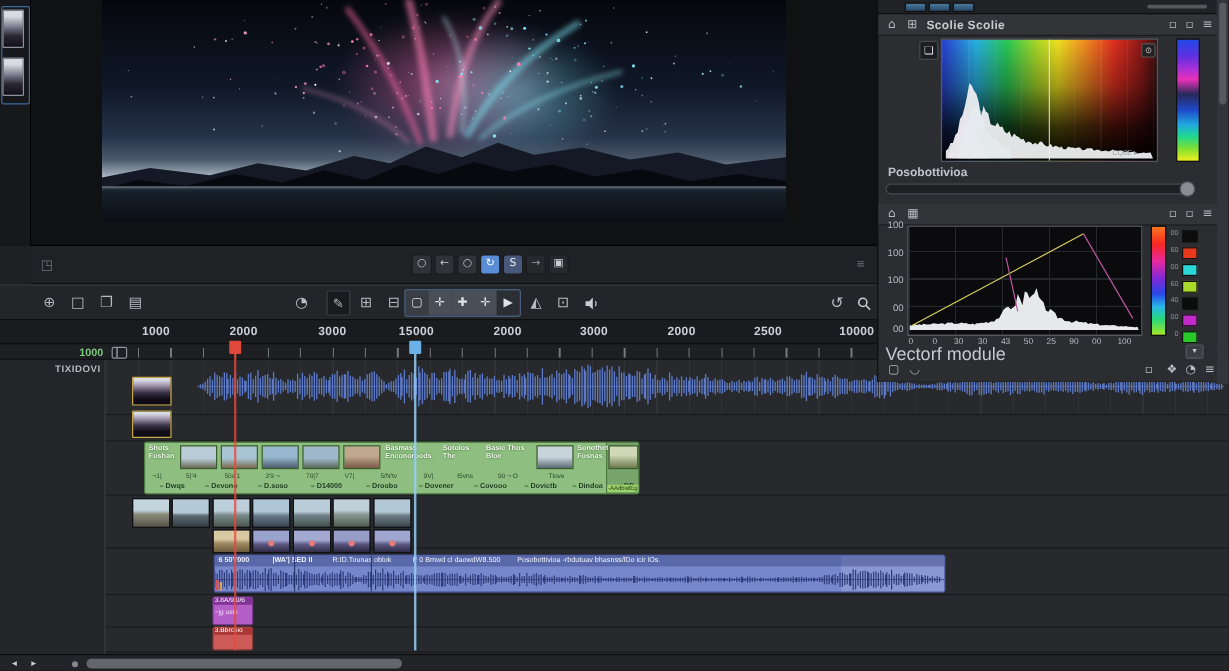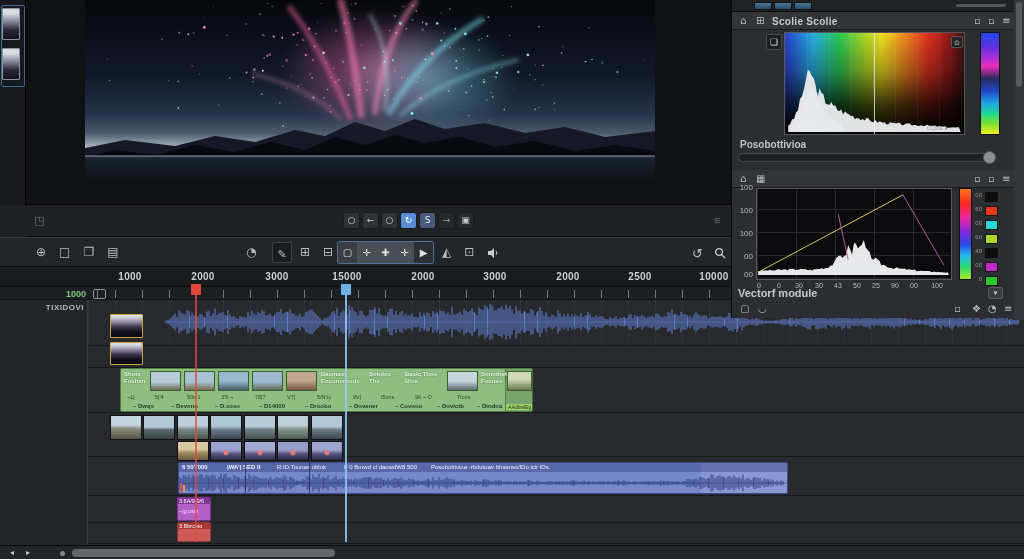--- a/index.html
+++ b/index.html
@@ -90,21 +90,21 @@
   .knob{position:absolute;left:251px;top:151px;width:13px;height:13px;border-radius:50%;background:#8a8d92;border:1px solid #55585e}
   .plot{position:absolute;left:24px;top:188px;width:196px;height:92px;background:#0b0b0d;border:1px solid #565a60;
     background-image:repeating-linear-gradient(90deg,#26282d 0 1px,transparent 1px 39px),repeating-linear-gradient(0deg,#26282d 0 1px,transparent 1px 23px)}
   .ylab{position:absolute;left:0;width:21px;text-align:right;font-size:8px;color:#b8bcc2}
   .xlab{position:absolute;top:282px;transform:translateX(-50%);font-size:7px;color:#b8bcc2}
   .wf-gradbar{position:absolute;left:227px;top:188px;width:13px;height:92px;border:1px solid #111;
     background:linear-gradient(to bottom,#f87820,#f82820 16%,#e828a0 32%,#8028d8 48%,#2848e8 62%,#28b8e8 74%,#28d878 86%,#a8e828)}
   .swatch{position:absolute;left:253px;width:13px;height:10px;border:1px solid #111}
   .swlab{position:absolute;left:234px;width:16px;text-align:right;font-size:6px;color:#8e959c}
   .funnel{position:absolute;left:256px;top:287px;width:15px;height:12px;background:#3a3d42;border:1px solid #55585e;border-radius:2px;font-size:6px;line-height:10px;text-align:center;color:#c8ccd2}
-  .module{position:absolute;left:6px;top:287px;font-size:11px;font-weight:700;color:#c5c9cf}
+  .module{position:absolute;left:6px;top:287px;font-size:15px;font-weight:400;color:#c5c9cf}
   .pfoot{position:absolute;left:0;top:301px;width:283px;height:17px;background:#2b2d31}
   .pfoot .pico{position:absolute;top:2px;font-size:10px;color:#b8bcc2;font-family:"DejaVu Sans",sans-serif}
   .rscroll{position:absolute;left:1014px;top:0;width:10px;height:320px;background:#323539;z-index:21}
   .rscroll-thumb{position:absolute;left:2px;top:2px;width:6px;height:85px;background:#56595e;border-radius:3px}
   svg{display:block}
 </style>
 </head>
 <body>
 
 <div class="stage">

